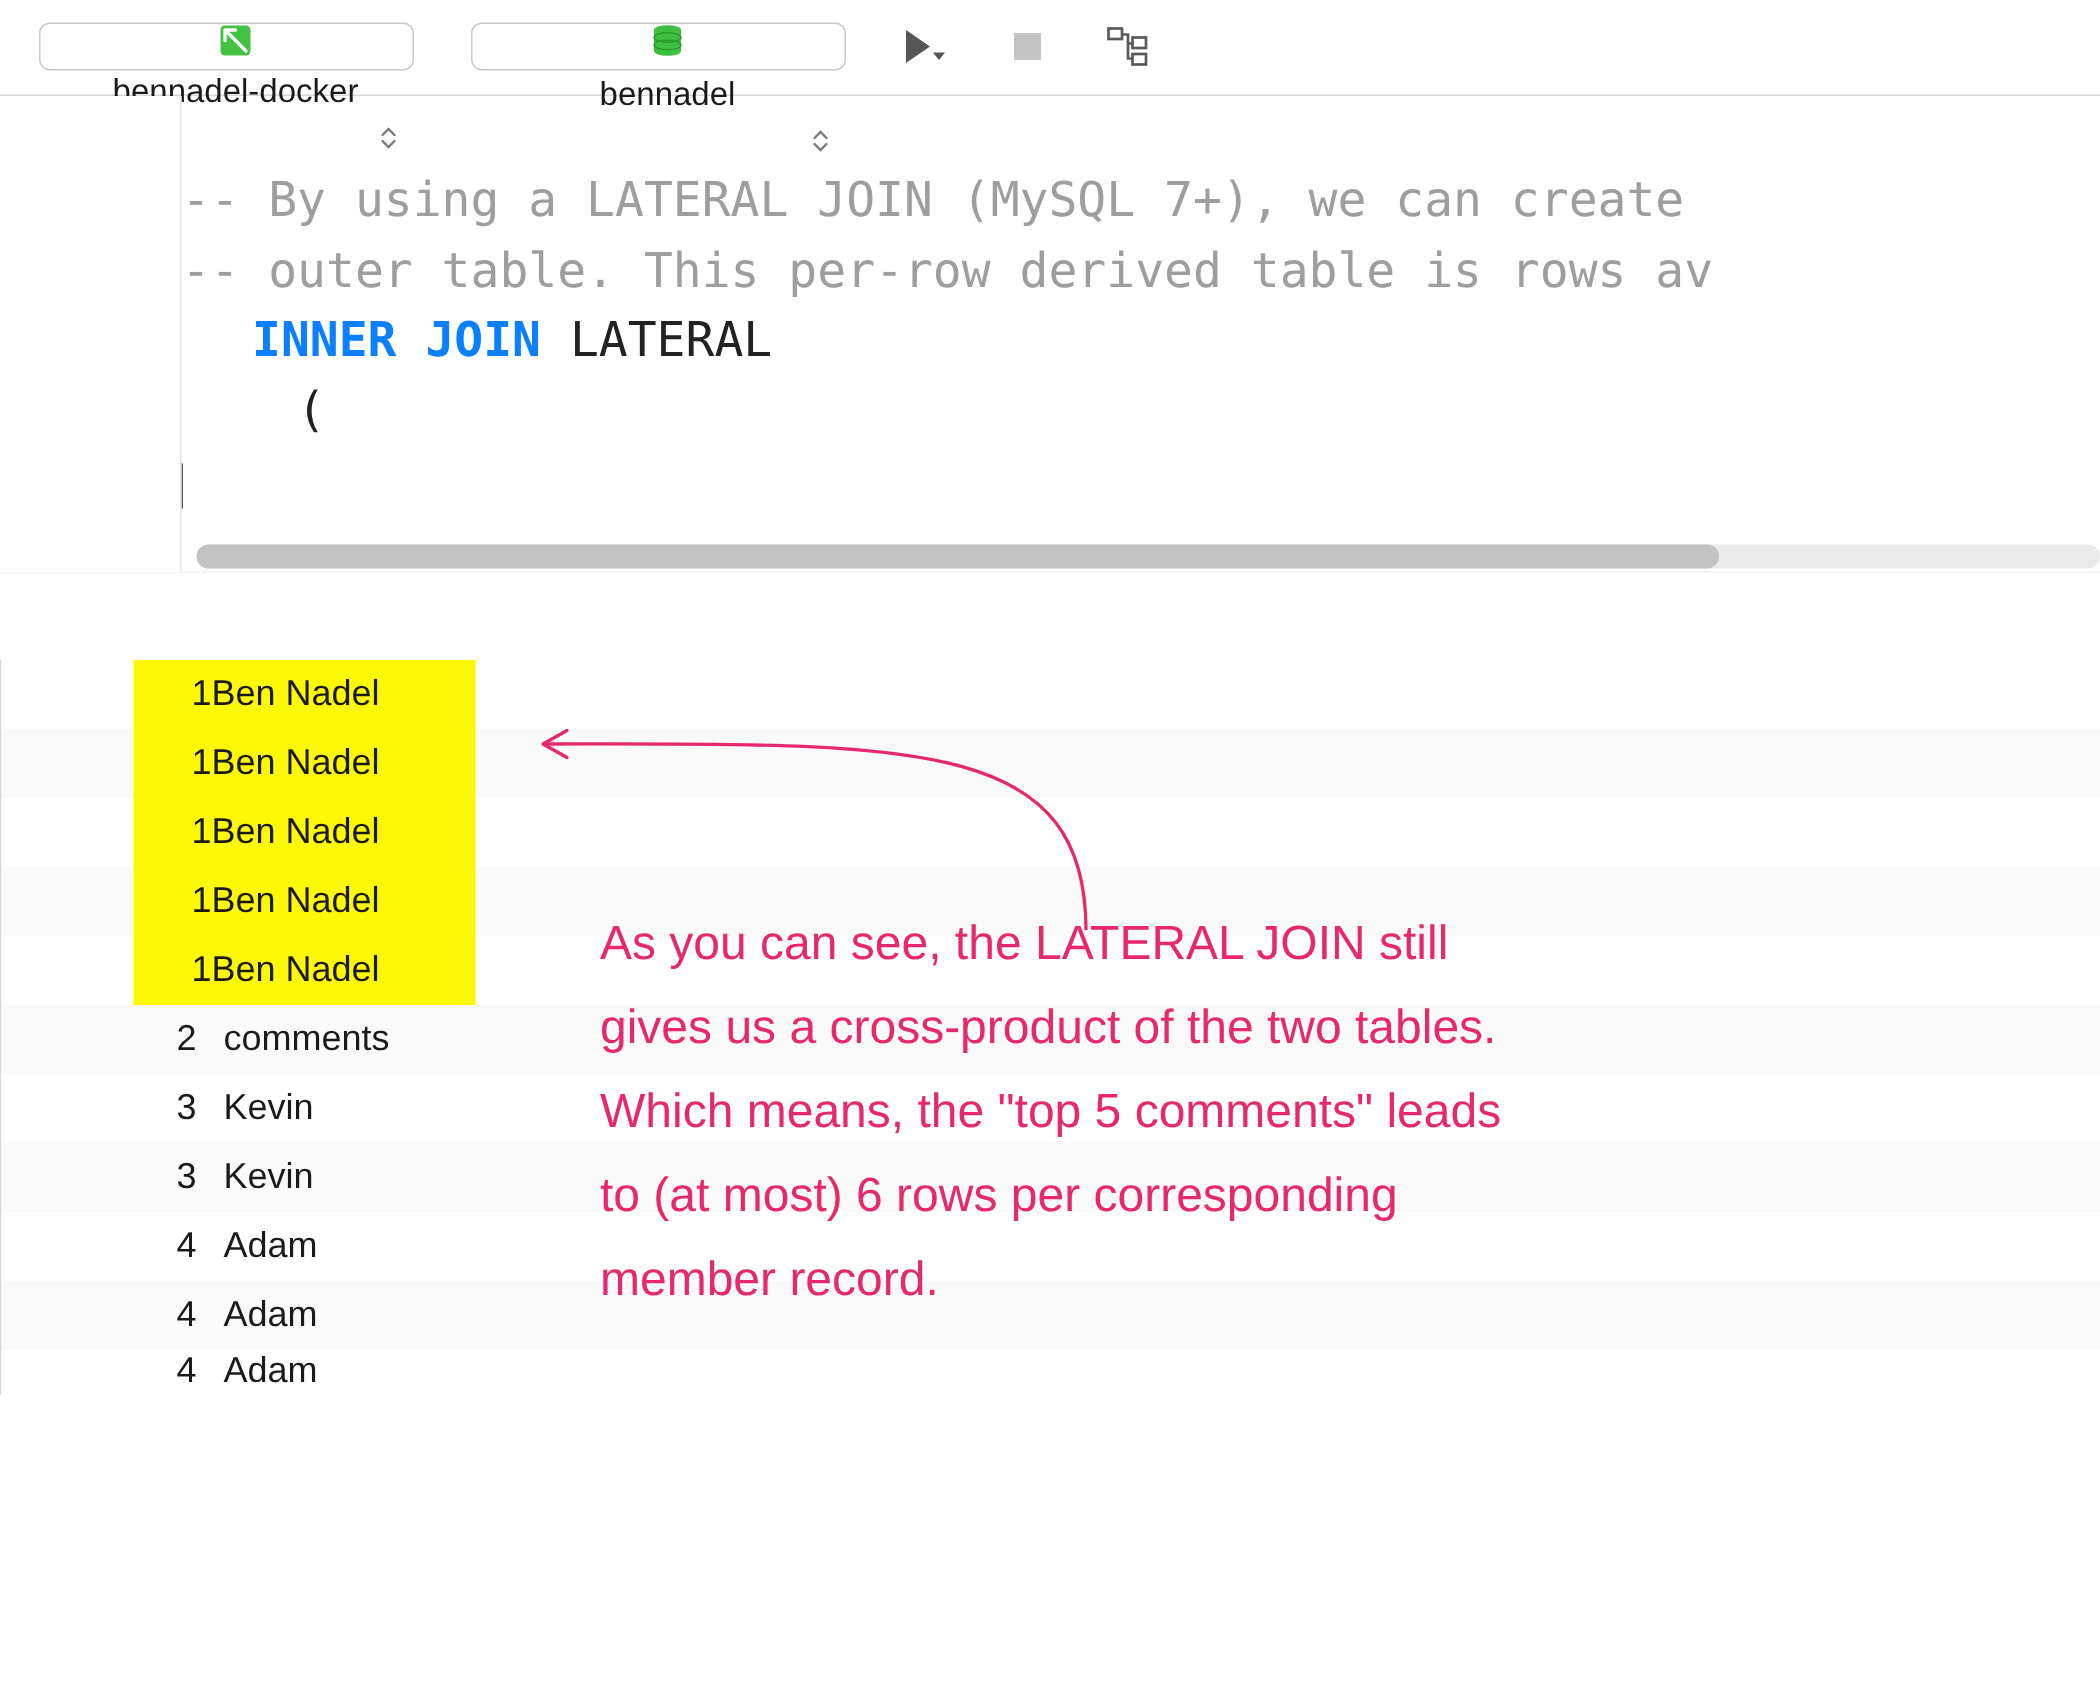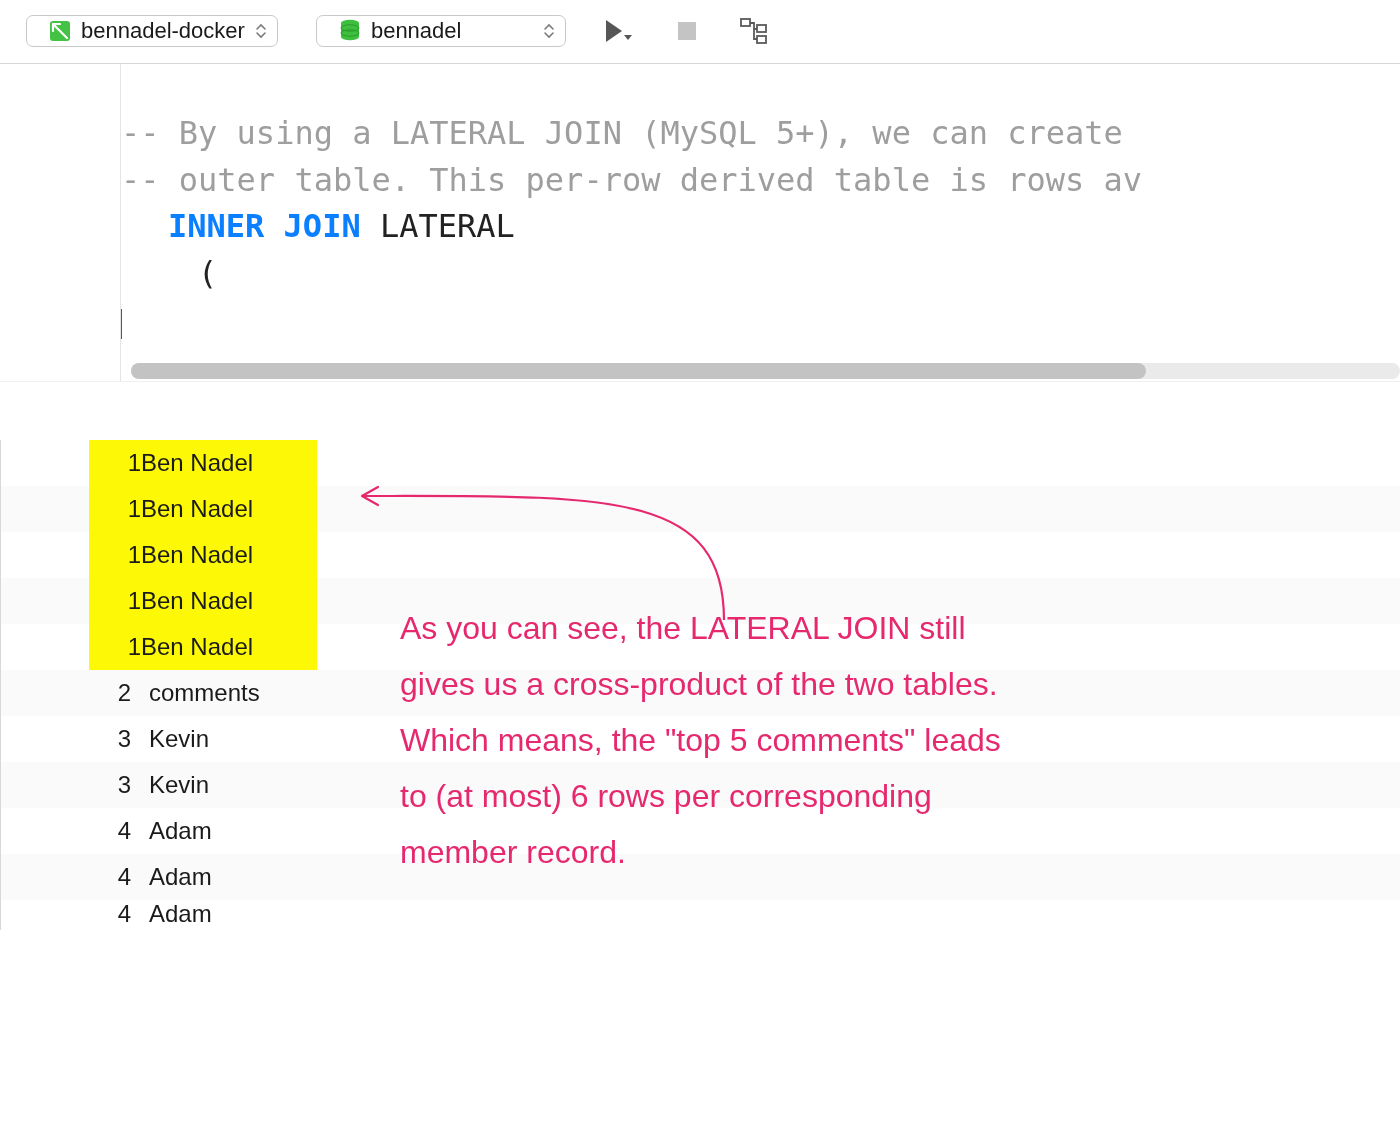--- a/index.html
+++ b/index.html
@@ -37,20 +37,21 @@
     display: inline-flex;
     align-items: center;
     height: 32px;
     border: 1px solid #c9c9c9;
     border-radius: 7px;
     padding: 0 10px 0 22px;
     font-size: 22px;
     gap: 10px;
     min-width: 250px;
     background: #fff;
+    flex-direction: column;
   }
   .combo .stepper {
     display:flex; flex-direction:column; gap:0; margin-left:auto;
     line-height:0;
   }
   .stepper svg { display:block; }
   .combo .glyph { display:inline-flex; }
   .tb-icons {
     display:flex;
     gap: 42px;
@@ -240,21 +241,21 @@
         <rect x="17" y="18" width="9" height="7" fill="none" stroke="#5a5a5a" stroke-width="1.8"></rect>
         <path d="M10 5 h4 v6 h3 M14 11 v10 h3" fill="none" stroke="#5a5a5a" stroke-width="1.8"></path>
       </svg>
     </span>
   </div>
 
 </div>
 
 <div class="editor-wrap">
   <div class="gutter"></div>
-  <div class="editor"><span class="cmt">-- By using a LATERAL JOIN (MySQL 5+), we can create</span>
+  <div class="editor"><span class="cmt">-- By using a LATERAL JOIN (MySQL 7+), we can create</span>
 <span class="cmt">-- outer table. This per-row derived table is rows av</span>
 <span class="kw">INNER JOIN</span><span class="lat"> LATERAL</span>
 <span class="lat">    (</span>
 <span class="caret"></span>
     <div class="hscroll">
       <div class="thumb"></div>
     </div>
   </div>
 </div>
 

